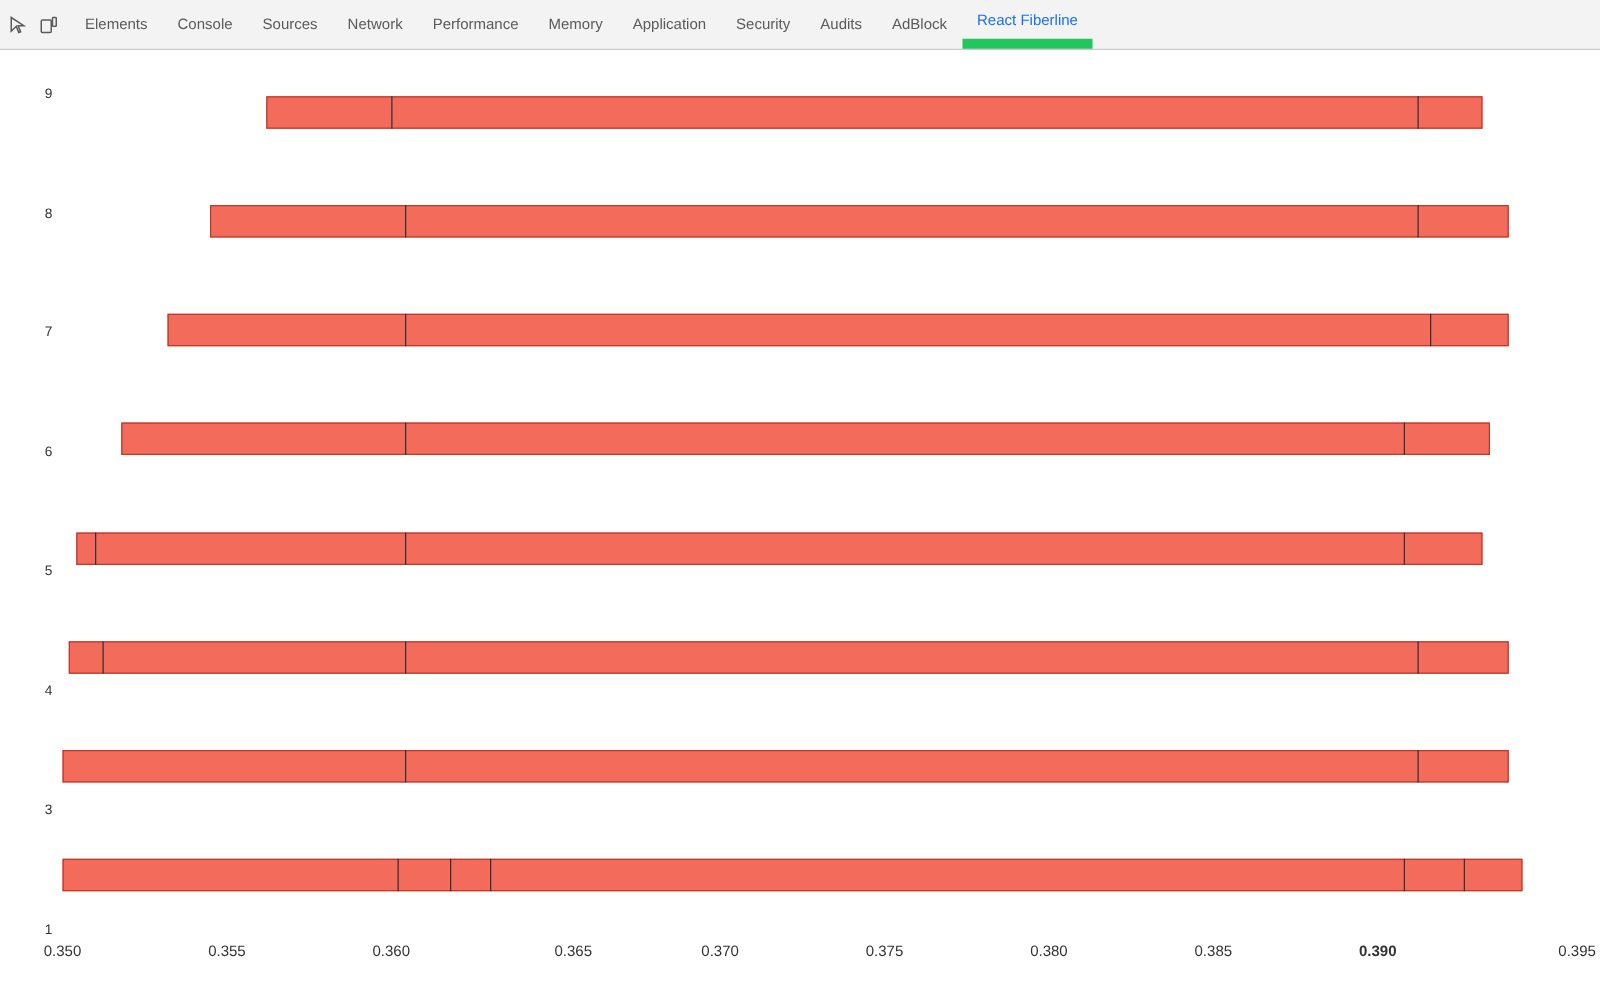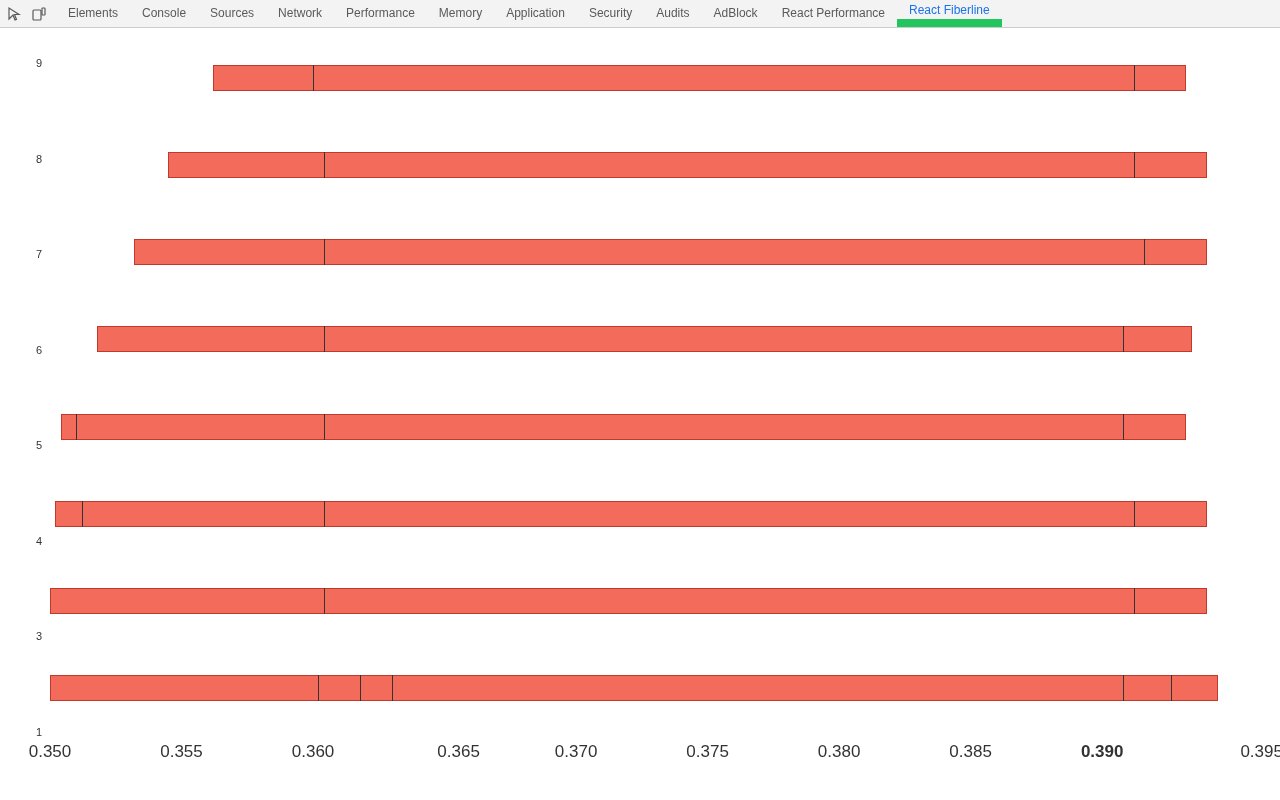--- a/index.html
+++ b/index.html
@@ -2,21 +2,21 @@
 <html><head>
   <meta charset="utf-8">
   <style>
     * { margin: 0; padding: 0; box-sizing: border-box; }
     body { font-family: -apple-system, BlinkMacSystemFont, 'Segoe UI', Arial, sans-serif; background: #fff; font-size: 11px; color: #333; }
 
     
     .devtools-toolbar {
       display: flex;
       align-items: center;
-      height: 28px;
+      height: 40px;
       border-bottom: 1px solid #ccc;
       background: #f3f3f3;
       padding: 0 6px;
       gap: 0;
     }
     .toolbar-icons {
       display: flex;
       align-items: center;
       gap: 6px;
       margin-right: 8px;
@@ -136,21 +136,21 @@
       height: 30px;
       display: flex;
       align-items: flex-start;
       padding-top: 4px;
       margin-left: 0;
       position: relative;
     }
 
     .x-label {
       position: absolute;
-      font-size: 17px;
+      font-size: 12px;
       color: #333;
       transform: translateX(-50%);
     }
   </style>
 </head>
 <body>
 
 <div class="devtools-toolbar">
   <div class="toolbar-icons">
     <div class="toolbar-icon">
@@ -169,21 +169,20 @@
     <div class="tab">Elements</div>
     <div class="tab">Console</div>
     <div class="tab">Sources</div>
     <div class="tab">Network</div>
     <div class="tab">Performance</div>
     <div class="tab">Memory</div>
     <div class="tab">Application</div>
     <div class="tab">Security</div>
     <div class="tab">Audits</div>
     <div class="tab">AdBlock</div>
-    <div class="tab">React Performance</div>
     <div class="tab active">React Fiberline</div>
   </div>
 </div>
 
 <div class="chart-container">
   <div class="chart-inner">
 
     <div class="y-axis">
       <div class="y-label">9</div>
       <div class="y-label">8</div>

